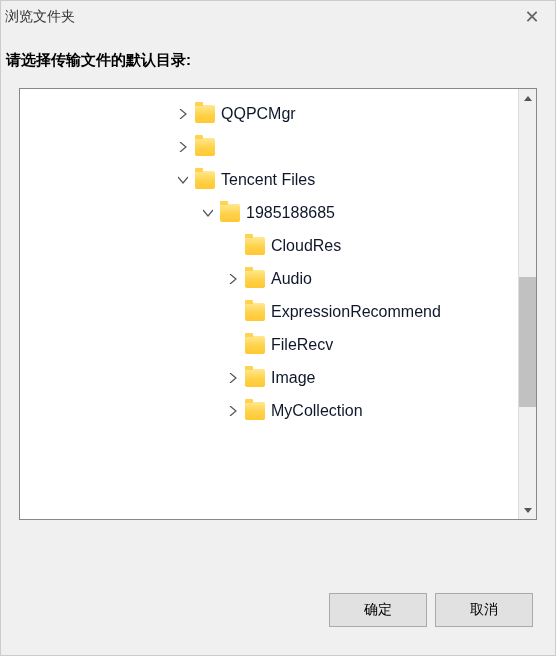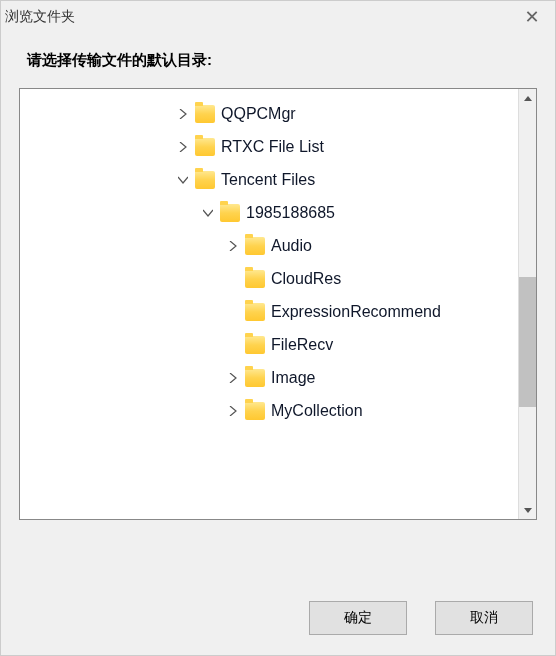--- a/index.html
+++ b/index.html
@@ -27,21 +27,21 @@
       color: #333;
     }
     .close-btn {
       font-size: 18px;
       color: #666;
       cursor: pointer;
       width: 30px;
       text-align: center;
     }
     .instruction {
-      padding: 18px 0 18px 26px;
+      padding: 18px 0 18px 5px;
       font-size: 15px;
       font-weight: bold;
       color: #000;
     }
     .tree-container {
       margin: 0 18px;
       border: 1px solid #888;
       background: #fff;
       height: 432px;
       position: relative;
@@ -119,24 +119,24 @@
     .scroll-thumb {
       position: absolute;
       width: 100%;
       background: #c1c1c1;
       top: 170px;
       height: 130px;
       cursor: pointer;
     }
     .buttons {
       position: absolute;
-      bottom: 20px;
+      bottom: 28px;
       right: 22px;
       display: flex;
-      gap: 28px;
+      gap: 8px;
     }
     .btn {
       width: 98px;
       height: 34px;
       border: 1px solid #aaa;
       background: #e1e1e1;
       font-size: 14px;
       font-family: inherit;
       cursor: pointer;
     }
@@ -165,21 +165,20 @@
           <span>QQPCMgr</span>
         </div>
         <div class="tree-item">
           <span class="indent" style="width: 155px;"></span>
           <span class="expander">
             <svg width="8" height="10">
               <path d="M1,0 L7,5 L1,10" fill="none" stroke="#555" stroke-width="1.2"></path>
             </svg>
           </span>
           <span class="folder-icon"></span>
-          <span>RTXC File List</span>
         </div>
         <div class="tree-item">
           <span class="indent" style="width: 155px;"></span>
           <span class="expander">
             <svg width="10" height="8">
               <path d="M0,1 L5,7 L10,1" fill="none" stroke="#555" stroke-width="1.2"></path>
             </svg>
           </span>
           <span class="folder-icon"></span>
           <span>Tencent Files</span>
@@ -189,33 +188,33 @@
           <span class="expander">
             <svg width="10" height="8">
               <path d="M0,1 L5,7 L10,1" fill="none" stroke="#555" stroke-width="1.2"></path>
             </svg>
           </span>
           <span class="folder-icon"></span>
           <span>1985188685</span>
         </div>
         <div class="tree-item">
           <span class="indent" style="width: 205px;"></span>
+          <span class="expander empty"></span>
+          <span class="folder-icon"></span>
+          <span>CloudRes</span>
+        </div>
+        <div class="tree-item">
+          <span class="indent" style="width: 205px;"></span>
           <span class="expander">
             <svg width="8" height="10">
               <path d="M1,0 L7,5 L1,10" fill="none" stroke="#555" stroke-width="1.2"></path>
             </svg>
           </span>
           <span class="folder-icon"></span>
           <span>Audio</span>
-        </div>
-        <div class="tree-item">
-          <span class="indent" style="width: 205px;"></span>
-          <span class="expander empty"></span>
-          <span class="folder-icon"></span>
-          <span>CloudRes</span>
         </div>
         <div class="tree-item">
           <span class="indent" style="width: 205px;"></span>
           <span class="expander empty"></span>
           <span class="folder-icon"></span>
           <span>ExpressionRecommend</span>
         </div>
         <div class="tree-item">
           <span class="indent" style="width: 205px;"></span>
           <span class="expander empty"></span>

